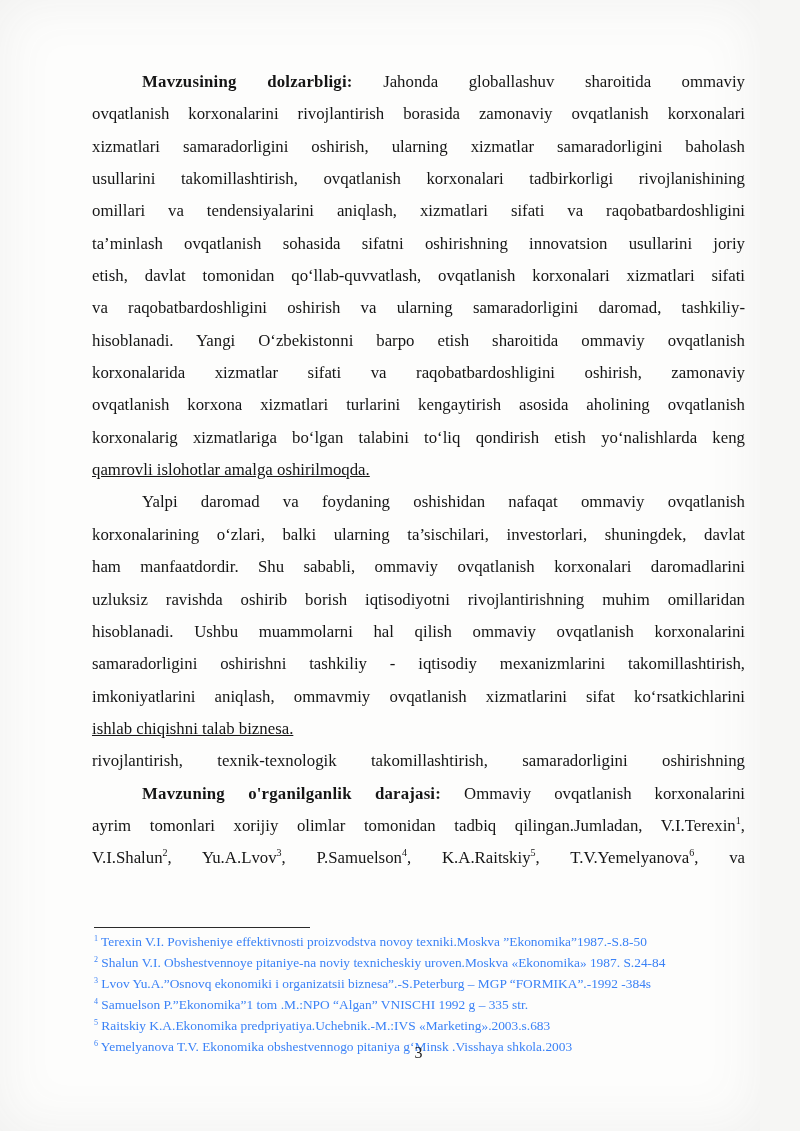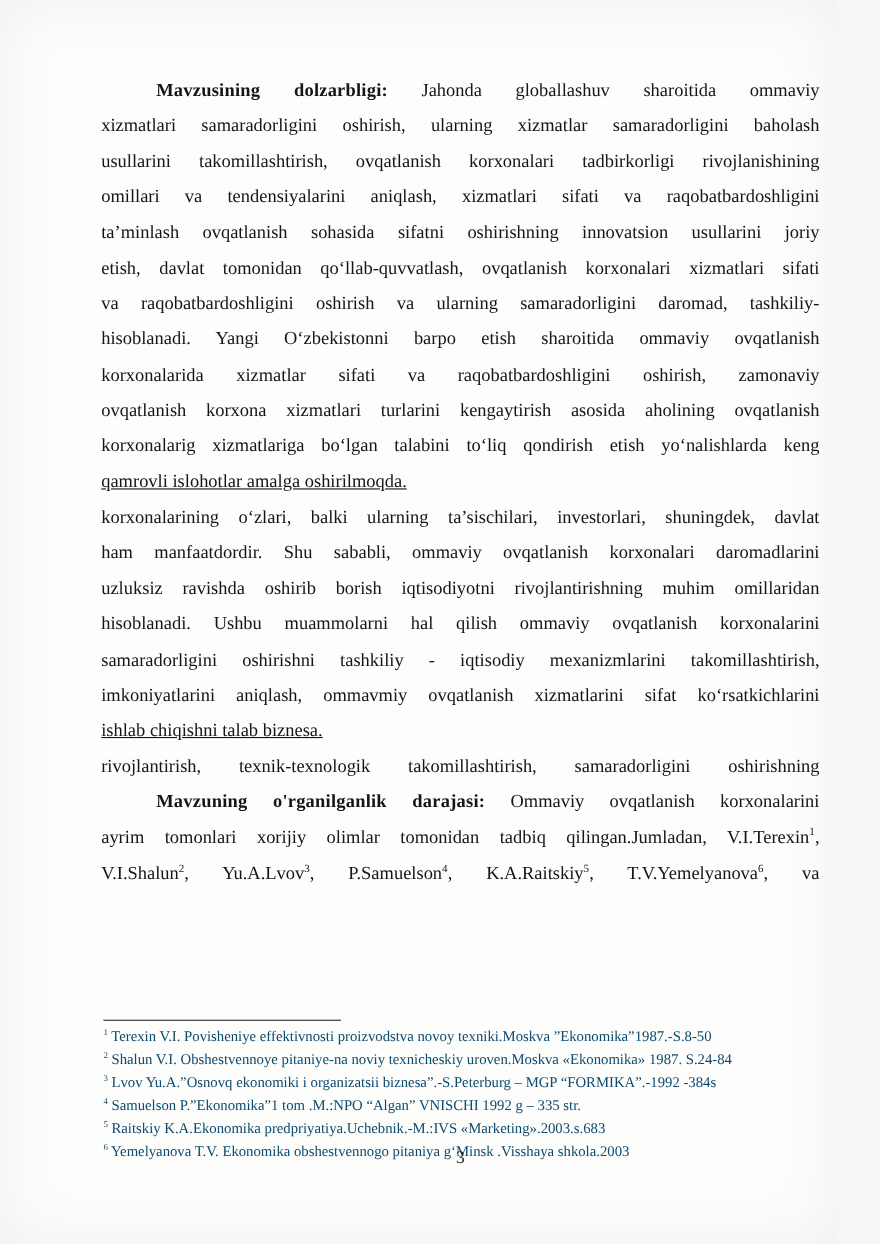--- a/index.html
+++ b/index.html
@@ -37,48 +37,50 @@
   .footnote-sep {
     position: absolute;
     left: 94px; top: 927px;
     width: 216px; height: 0;
     border-top: 1.7px solid #2a2a2a;
   }
   .footnotes {
     position: absolute;
     left: 94px; top: 932px; width: 656px;
     font-size: 13.4px;
-    color: #0c4a6e;
+    color: #3b82f6;
   }
   .fn-line { line-height: 20.9px; text-align: left; }
   .page-number {
     position: absolute;
     left: 92px; top: 1044px; width: 653px;
     text-align: center;
     font-size: 16px;
     color: #222;
   }
 </style>
 </head>
 <body>
 
 <div class="page">
   <div class="body-text">
       <div class="line indent"><b>Mavzusining dolzarbligi:</b> Jahonda globallashuv sharoitida ommaviy</div>
+      <div class="line">ovqatlanish korxonalarini rivojlantirish borasida zamonaviy ovqatlanish korxonalari</div>
       <div class="line">xizmatlari samaradorligini oshirish, ularning xizmatlar samaradorligini baholash</div>
       <div class="line">usullarini takomillashtirish, ovqatlanish korxonalari tadbirkorligi rivojlanishining</div>
       <div class="line">omillari va tendensiyalarini aniqlash, xizmatlari sifati va raqobatbardoshligini</div>
       <div class="line">ta’minlash ovqatlanish sohasida sifatni oshirishning innovatsion usullarini joriy</div>
       <div class="line">etish, davlat tomonidan qo‘llab-quvvatlash, ovqatlanish korxonalari xizmatlari sifati</div>
       <div class="line">va raqobatbardoshligini oshirish va ularning samaradorligini daromad, tashkiliy-</div>
       <div class="line">hisoblanadi. Yangi O‘zbekistonni barpo etish sharoitida ommaviy ovqatlanish</div>
       <div class="line">korxonalarida xizmatlar sifati va raqobatbardoshligini oshirish, zamonaviy</div>
       <div class="line">ovqatlanish korxona xizmatlari turlarini kengaytirish asosida aholining ovqatlanish</div>
       <div class="line">korxonalarig xizmatlariga bo‘lgan talabini to‘liq qondirish etish yo‘nalishlarda keng</div>
       <div class="line last">qamrovli islohotlar amalga oshirilmoqda.</div>
+      <div class="line indent">Yalpi daromad va foydaning oshishidan nafaqat ommaviy ovqatlanish</div>
       <div class="line">korxonalarining o‘zlari, balki ularning ta’sischilari, investorlari, shuningdek, davlat</div>
       <div class="line">ham manfaatdordir. Shu sababli, ommaviy ovqatlanish korxonalari daromadlarini</div>
       <div class="line">uzluksiz ravishda oshirib borish iqtisodiyotni rivojlantirishning muhim omillaridan</div>
       <div class="line">hisoblanadi. Ushbu muammolarni hal qilish ommaviy ovqatlanish korxonalarini</div>
       <div class="line">samaradorligini oshirishni tashkiliy - iqtisodiy mexanizmlarini takomillashtirish,</div>
       <div class="line">imkoniyatlarini aniqlash, ommavmiy ovqatlanish xizmatlarini sifat ko‘rsatkichlarini</div>
       <div class="line last">ishlab chiqishni talab biznesa.</div>
       <div class="line">rivojlantirish, texnik-texnologik takomillashtirish, samaradorligini oshirishning</div>
       <div class="line indent"><b>Mavzuning o'rganilganlik darajasi:</b> Ommaviy ovqatlanish korxonalarini</div>
       <div class="line">ayrim tomonlari xorijiy olimlar tomonidan tadbiq qilingan.Jumladan, V.I.Terexin<sup>1</sup>,</div>

